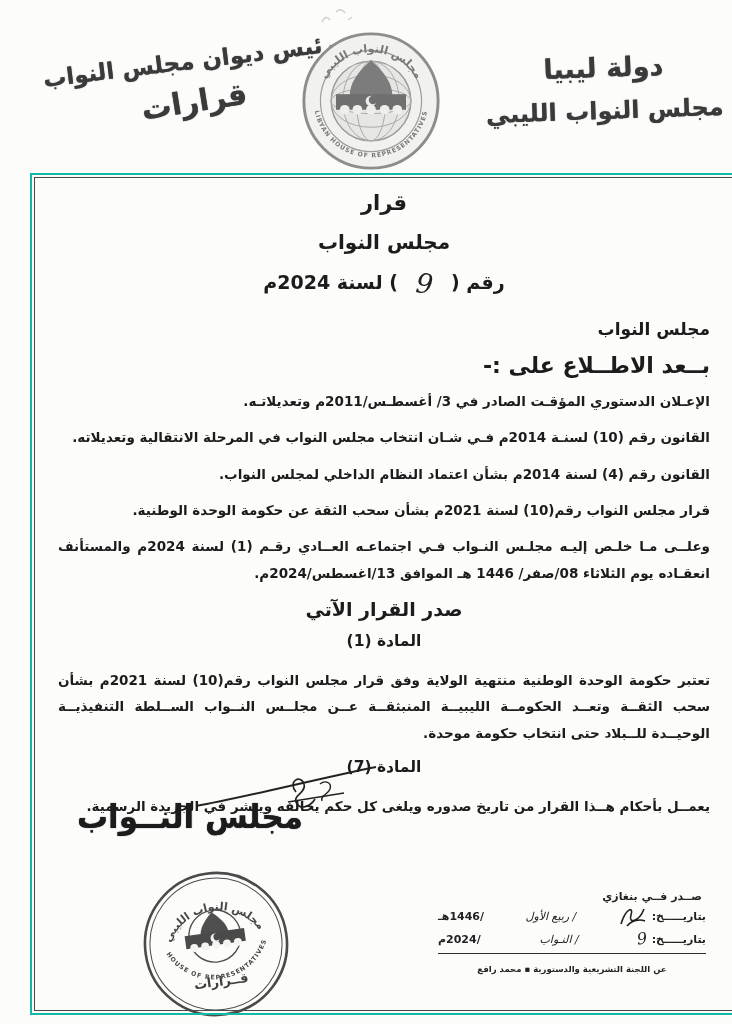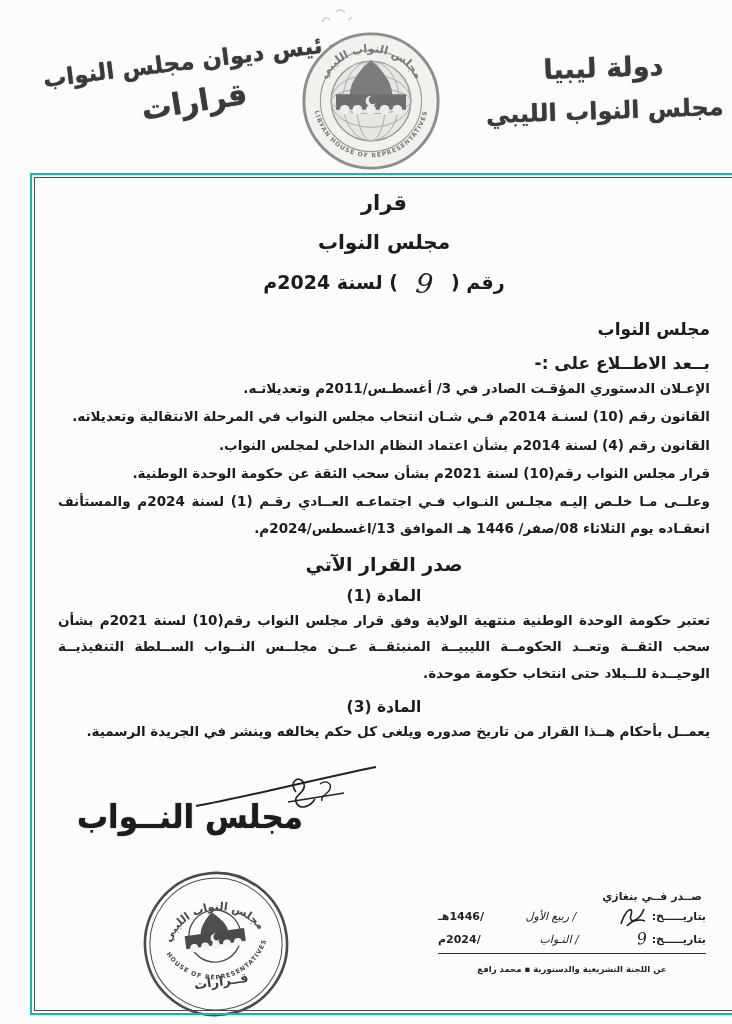--- a/index.html
+++ b/index.html
@@ -44,25 +44,25 @@
   .c{text-align:center;}
   .t1{font-size:21px;margin-top:6px;}
   .t2{font-size:20px;margin-top:15px;}
   .t3{font-size:19px;margin-top:14px;}
   .hand-num{
     display:inline-block;font-family:"DejaVu Serif",serif;font-style:italic;
     font-size:27px;font-weight:normal;transform:rotate(6deg);
     margin:0 18px;vertical-align:-4px;color:#222;
   }
   .opening{font-size:17px;margin-top:20px;}
-  .review-heading{font-size:17px;margin-top:14px;}
-  .review-item{font-size:13.5px;line-height:1.95;text-align:justify;margin-top:2px;}
+  .review-heading{font-size:22px;margin-top:14px;}
+  .review-item{font-size:13.5px;line-height:1.95;text-align:justify;margin-top:10px;}
   .enact{font-size:19px;margin-top:12px;}
   .article-h{font-size:15.5px;margin-top:12px;}
-  .article-t{font-size:13.5px;line-height:1.95;text-align:justify;margin-top:2px;}
+  .article-t{font-size:13.5px;line-height:1.95;text-align:justify;margin-top:17px;}
   
   .sig-flourish{position:absolute;left:192px;top:762px;z-index:3;}
   .sig-title{
     position:absolute;left:55px;top:798px;width:270px;z-index:3;
     text-align:center;font-size:31px;font-weight:bold;letter-spacing:2px;
     transform:scaleY(1.05);text-shadow:0 0 1px #222;
   }
   .seal{position:absolute;left:140px;top:868px;width:152px;height:152px;z-index:1;}
   .issue-block{
     position:absolute;left:auto;right:26px;top:888px;width:268px;z-index:3;
@@ -145,21 +145,21 @@
       <div class="review-item">القانون رقم (10) لسنـة 2014م فـي شـان انتخاب مجلس النواب في المرحلة الانتقالية وتعديلاته.</div>
       <div class="review-item">القانون رقم (4) لسنة 2014م بشأن اعتماد النظام الداخلي لمجلس النواب.</div>
       <div class="review-item">قرار مجلس النواب رقم(10) لسنة 2021م بشأن سحب الثقة عن حكومة الوحدة الوطنية.</div>
       <div class="review-item">وعلــى مـا خلـص إليـه مجلـس النـواب فـي اجتماعـه العــادي رقـم (1) لسنة 2024م والمستأنف انعقـاده يوم الثلاثاء 08/صفر/ 1446 هـ الموافق 13/اغسطس/2024م.</div>
 
       <div class="c enact">صدر القرار الآتي</div>
 
       <div class="c article-h">المادة (1)</div>
       <div class="article-t">تعتبر حكومة الوحدة الوطنية منتهية الولاية وفق قرار مجلس النواب رقم(10) لسنة 2021م بشأن سحب الثقــة وتعــد الحكومــة الليبيــة المنبثقــة عــن مجلــس النــواب الســلطة التنفيذيــة الوحيــدة للــبلاد حتى انتخاب حكومة موحدة.</div>
 
-      <div class="c article-h">المادة (3)</div>
+      <div class="c article-h">المادة (7)</div>
 
       <div class="article-t">يعمــل بأحكام هــذا القرار من تاريخ صدوره ويلغى كل حكم يخالفه وينشر في الجريدة الرسمية.</div>
 
     </div>
   </div>
 
   <svg class="sig-flourish" width="190" height="48" viewBox="0 0 190 48">
     <path d="M4,44 C50,36 120,18 184,5" stroke="#222" stroke-width="2" fill="none"></path>
     <path d="M104,30 c-9,-11 5,-18 8,-8 c3,9 -13,11 -7,20 c4,6 14,2 18,-5" stroke="#222" stroke-width="1.6" fill="none"></path>
     <path d="M128,22 c5,-4 12,-2 10,5 c-2,6 -10,6 -8,12" stroke="#222" stroke-width="1.4" fill="none"></path>

